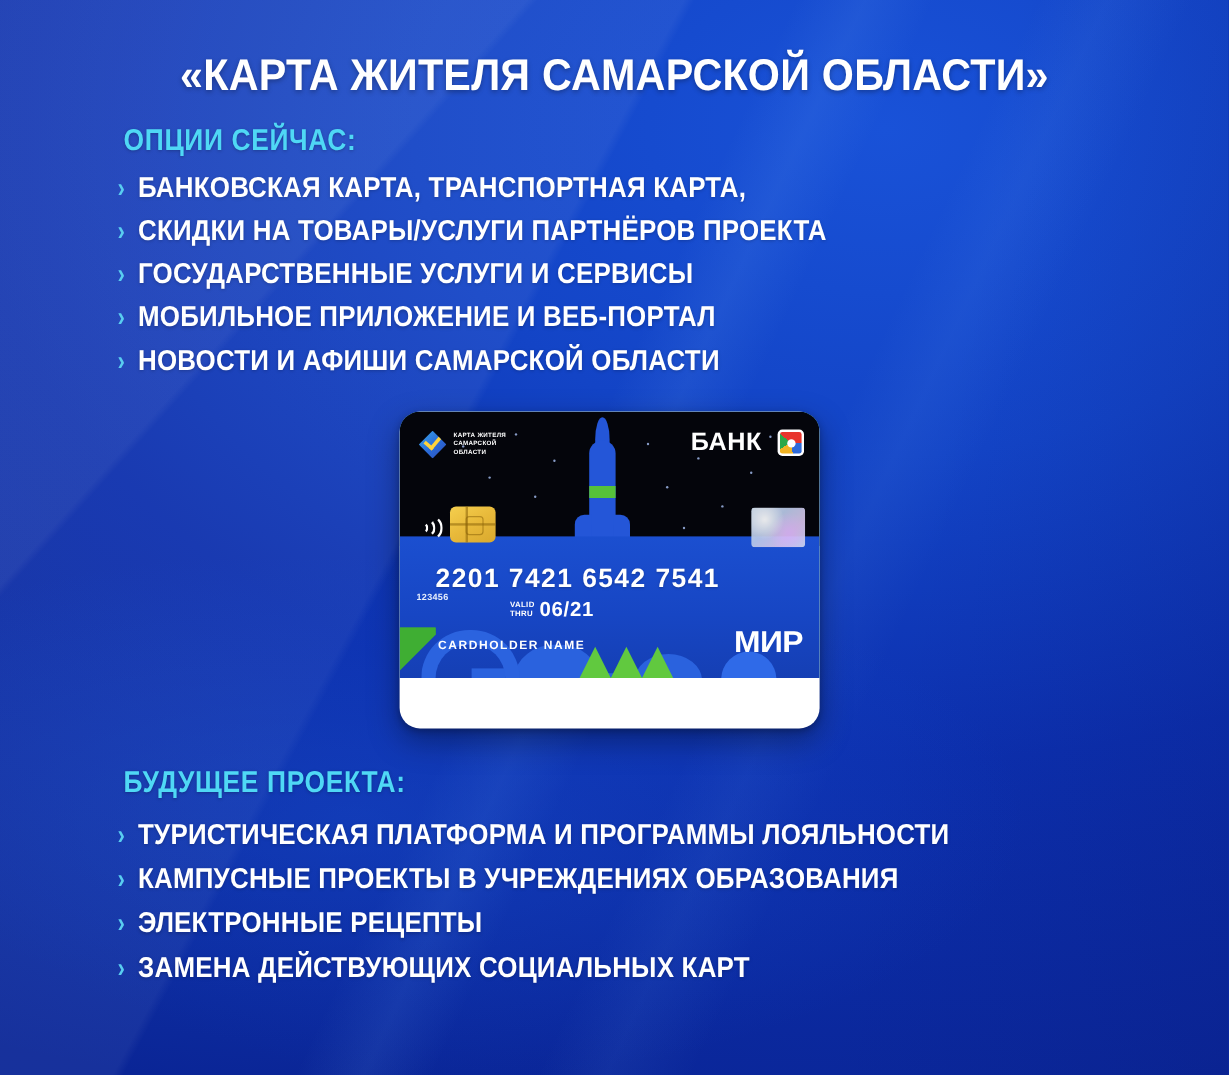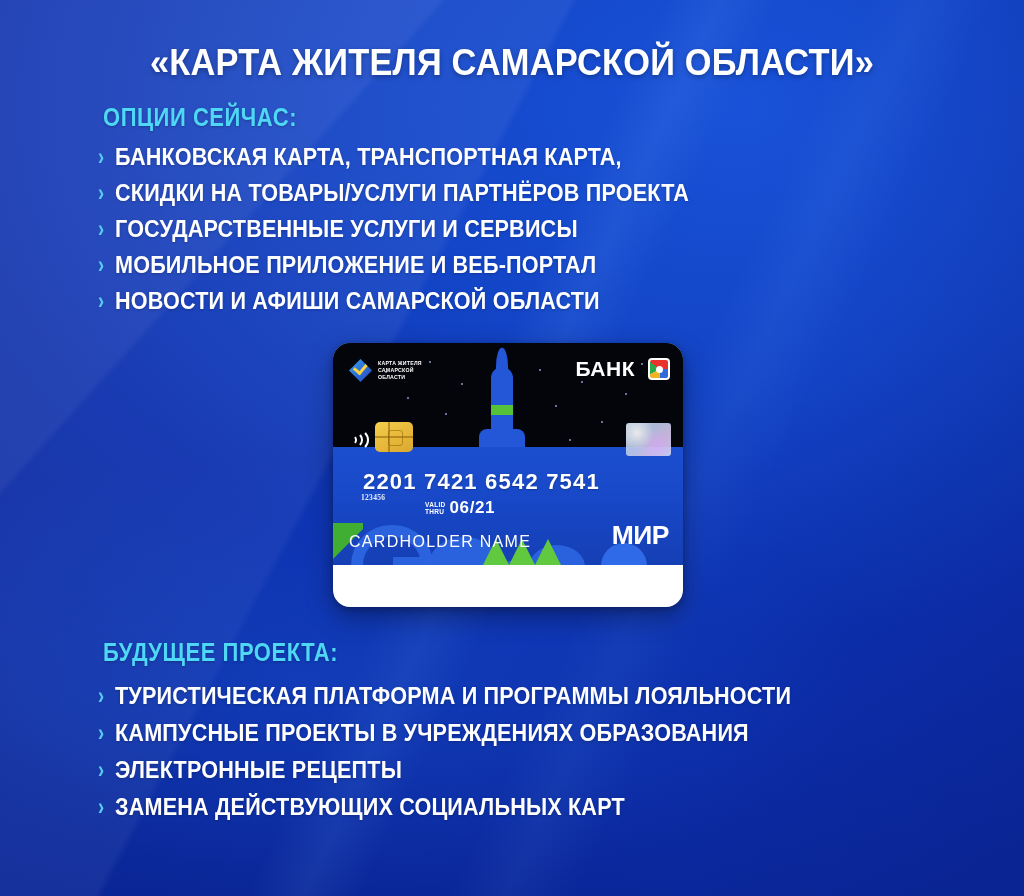--- a/index.html
+++ b/index.html
@@ -328,26 +328,25 @@
     position: absolute;
     left: 30px; top: 126px;
     color: #ffffff;
     font-size: 22px;
     font-weight: bold;
     letter-spacing: 1.2px;
     text-shadow: 0 1px 2px rgba(0,0,0,0.25);
   }
   .pan-sub {
     position: absolute;
-    left: 28px; top: 150px;
+    left: 14px; top: 150px;
     color: #e6eefc;
     font-size: 7.5px;
     font-weight: bold;
     letter-spacing: 0.3px;
-    font-family: Liberation Serif, serif;
   }
   .valid-block {
     position: absolute;
     left: 92px; top: 155px;
     display: flex;
     align-items: center;
   }
   .valid-label {
     color: #ffffff;
     font-size: 6.5px;
@@ -359,24 +358,24 @@
   }
   .valid-date {
     margin-left: 4px;
     color: #ffffff;
     font-size: 17px;
     font-weight: bold;
     letter-spacing: 0.6px;
   }
   .holder {
     position: absolute;
-    left: 16px; top: 190px;
-    color: #ffffff;
-    font-size: 16px;
-    font-weight: normal;
+    left: 32px; top: 190px;
+    color: #ffffff;
+    font-size: 10px;
+    font-weight: bold;
     letter-spacing: 1.3px;
   }
   .mir {
     position: absolute;
     right: 14px; top: 178px;
     color: #ffffff;
     font-size: 25px;
     font-weight: bold;
     letter-spacing: -0.5px;
     transform: scaleX(1.06);

